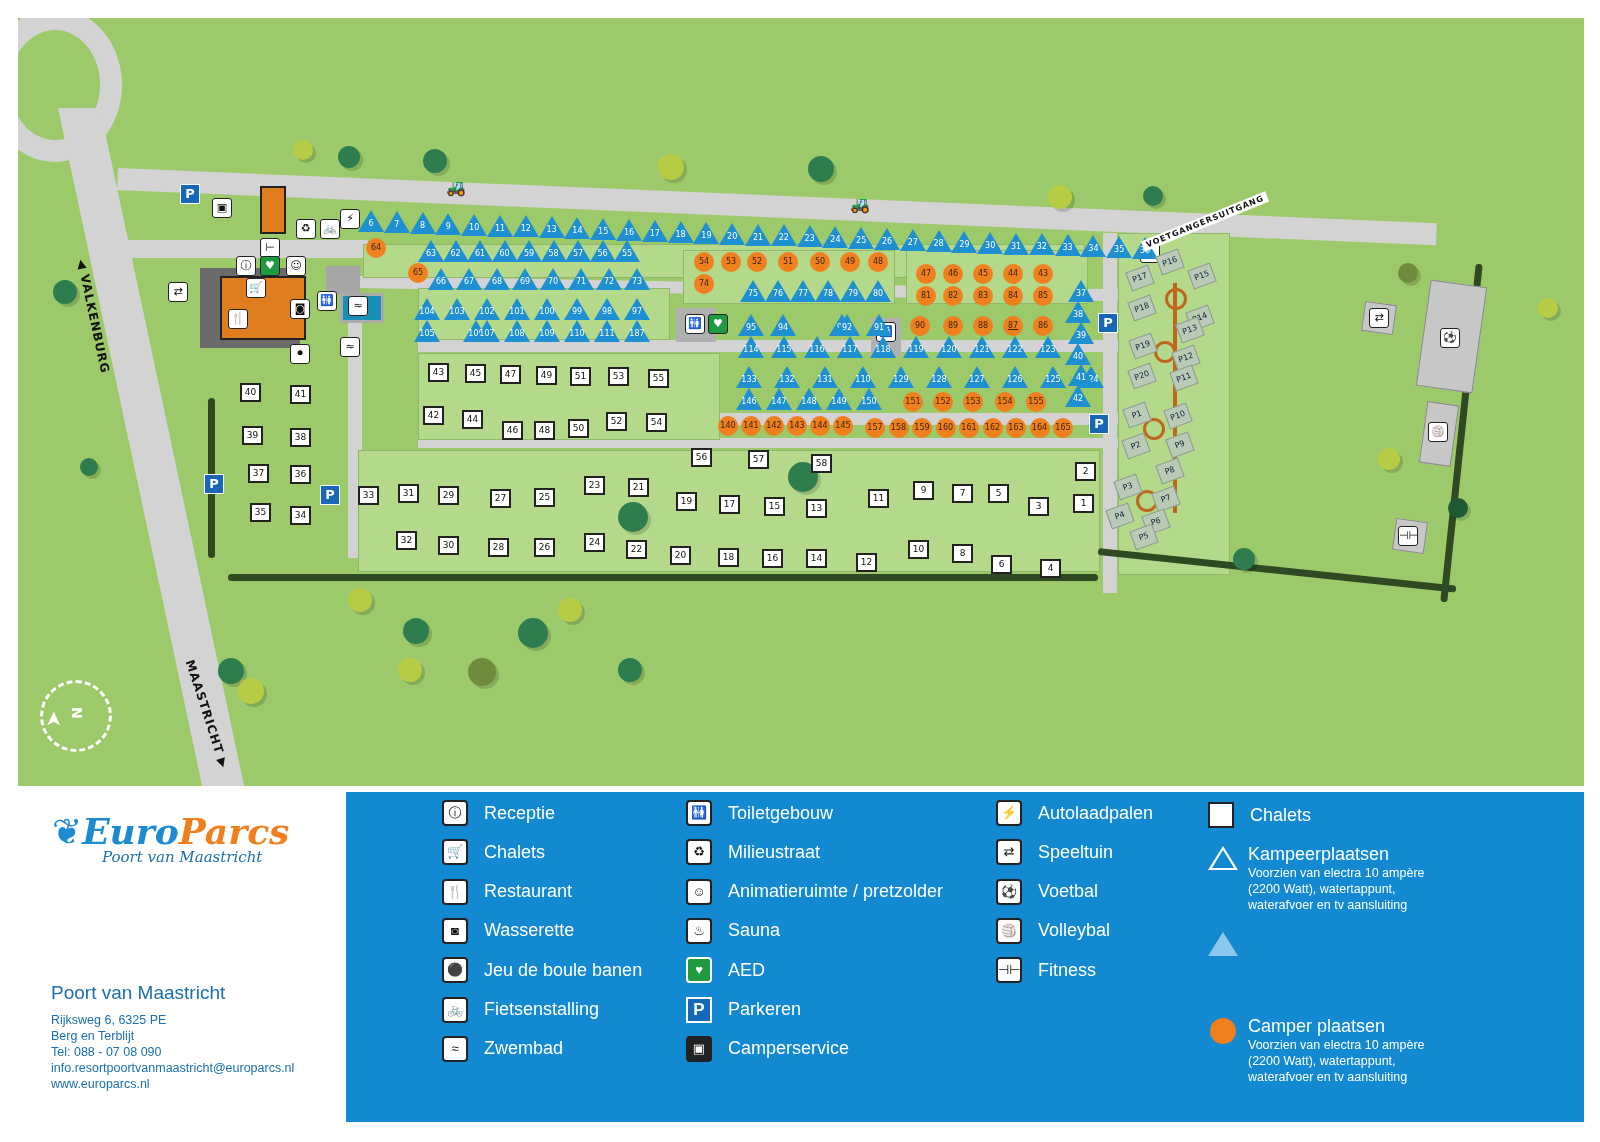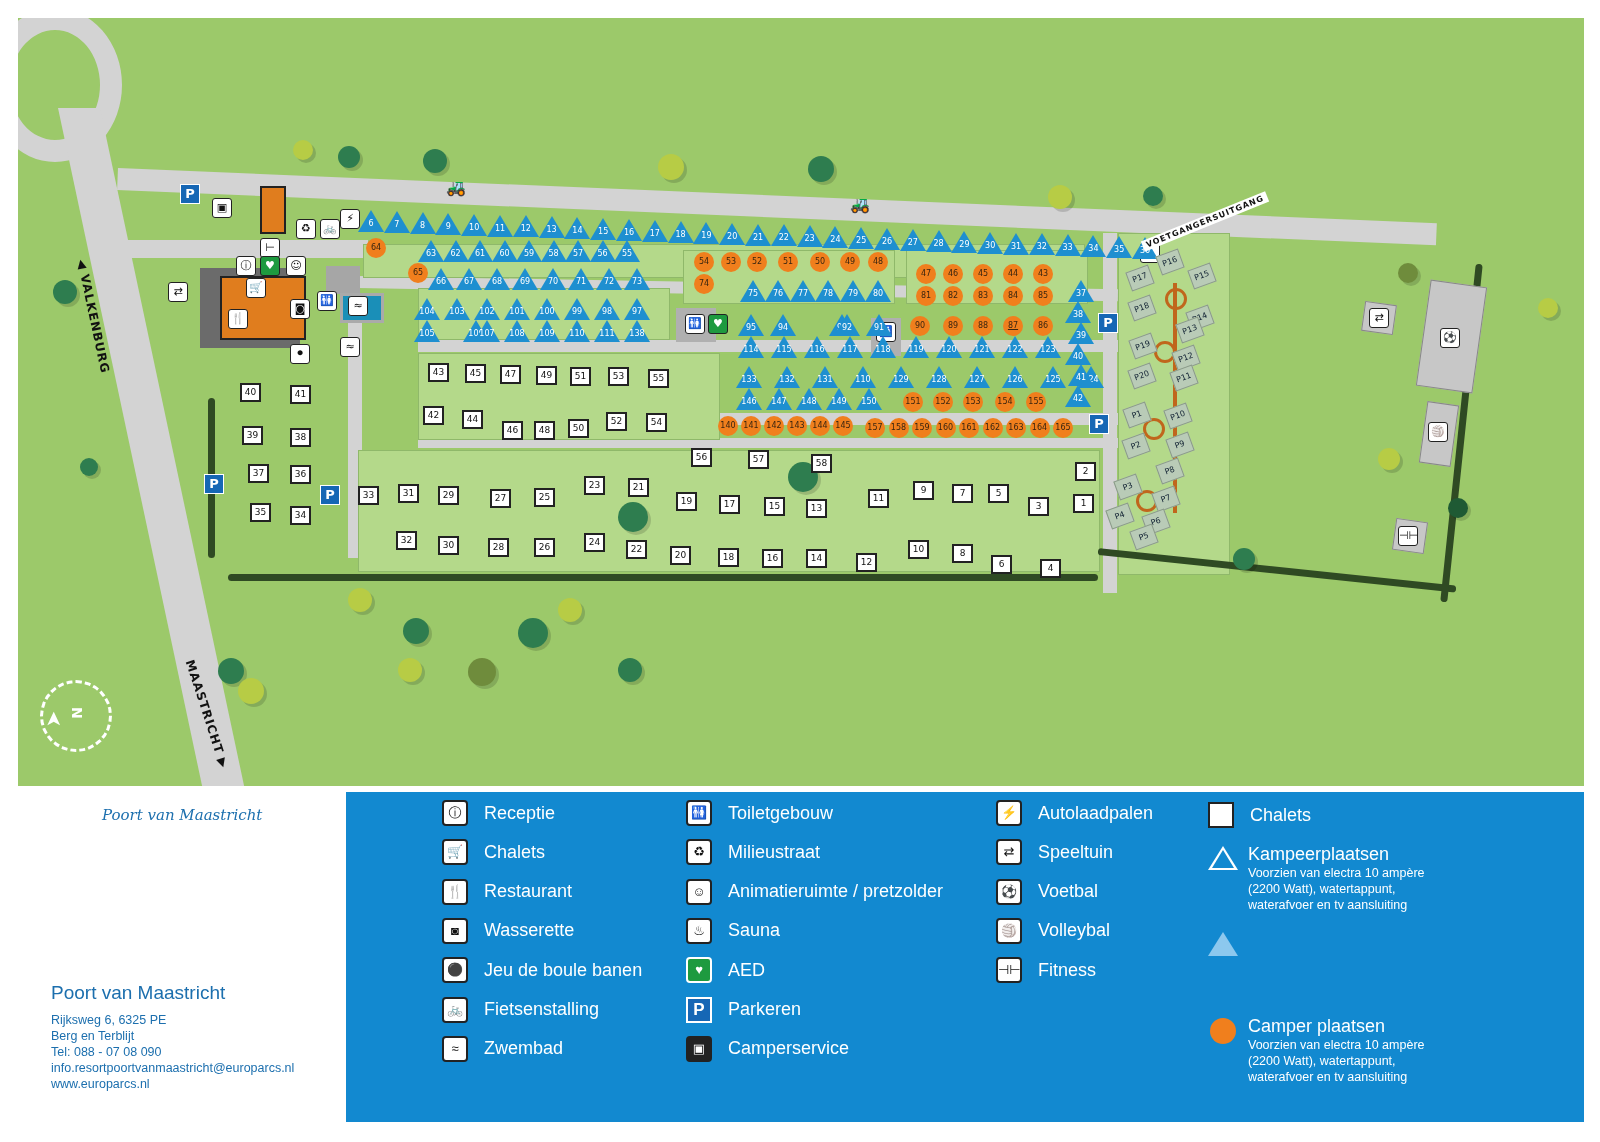--- a/index.html
+++ b/index.html
@@ -334,21 +334,21 @@
       <div class="tri" style="left: 516px; top: 302px;">
         <span>109</span>
       </div>
       <div class="tri" style="left: 546px; top: 302px;">
         <span>110</span>
       </div>
       <div class="tri" style="left: 576px; top: 302px;">
         <span>111</span>
       </div>
       <div class="tri" style="left: 606px; top: 302px;">
-        <span>138</span>
+        <span>187</span>
       </div>
       <div class="tri" style="left: 722px; top: 262px;">
         <span>75</span>
       </div>
       <div class="tri" style="left: 747px; top: 262px;">
         <span>76</span>
       </div>
       <div class="tri" style="left: 772px; top: 262px;">
         <span>77</span>
       </div>
@@ -645,20 +645,23 @@
   <div class="roadlabel" style="left:1120px;top:198px;font-size:8px;background:#fff;padding:1px 4px;transform:rotate(-22deg);">VOETGANGERSUITGANG</div>
 
   <div style="position:absolute;left:22px;top:662px;width:66px;height:66px;border:3px dashed #fff;border-radius:50%;">
     <div style="position:absolute;left:2px;top:24px;color:#fff;font-size:20px;transform:rotate(-90deg);">➤</div>
     <span style="position:absolute;left:28px;top:22px;color:#fff;font-weight:bold;font-size:14px;transform:rotate(-90deg);">N</span>
   </div>
 </div>
 
 <div id="legend-left">
   <div class="brand">
+    <div>
+      <span style="color:#1c8bd0;font-size:36px;">❦</span><span class="brand-euro">Euro</span><span class="brand-parcs">Parcs</span>
+    </div>
     <div class="brand-sub">Poort van Maastricht</div>
   </div>
   <div class="addr">
     <div class="title">Poort van Maastricht</div>
     <div class="line">Rijksweg 6, 6325 PE</div>
     <div class="line">Berg en Terblijt</div>
     <div class="line">Tel: 088 - 07 08 090</div>
     <div class="line">info.resortpoortvanmaastricht@europarcs.nl</div>
     <div class="line">www.europarcs.nl</div>
   </div>

